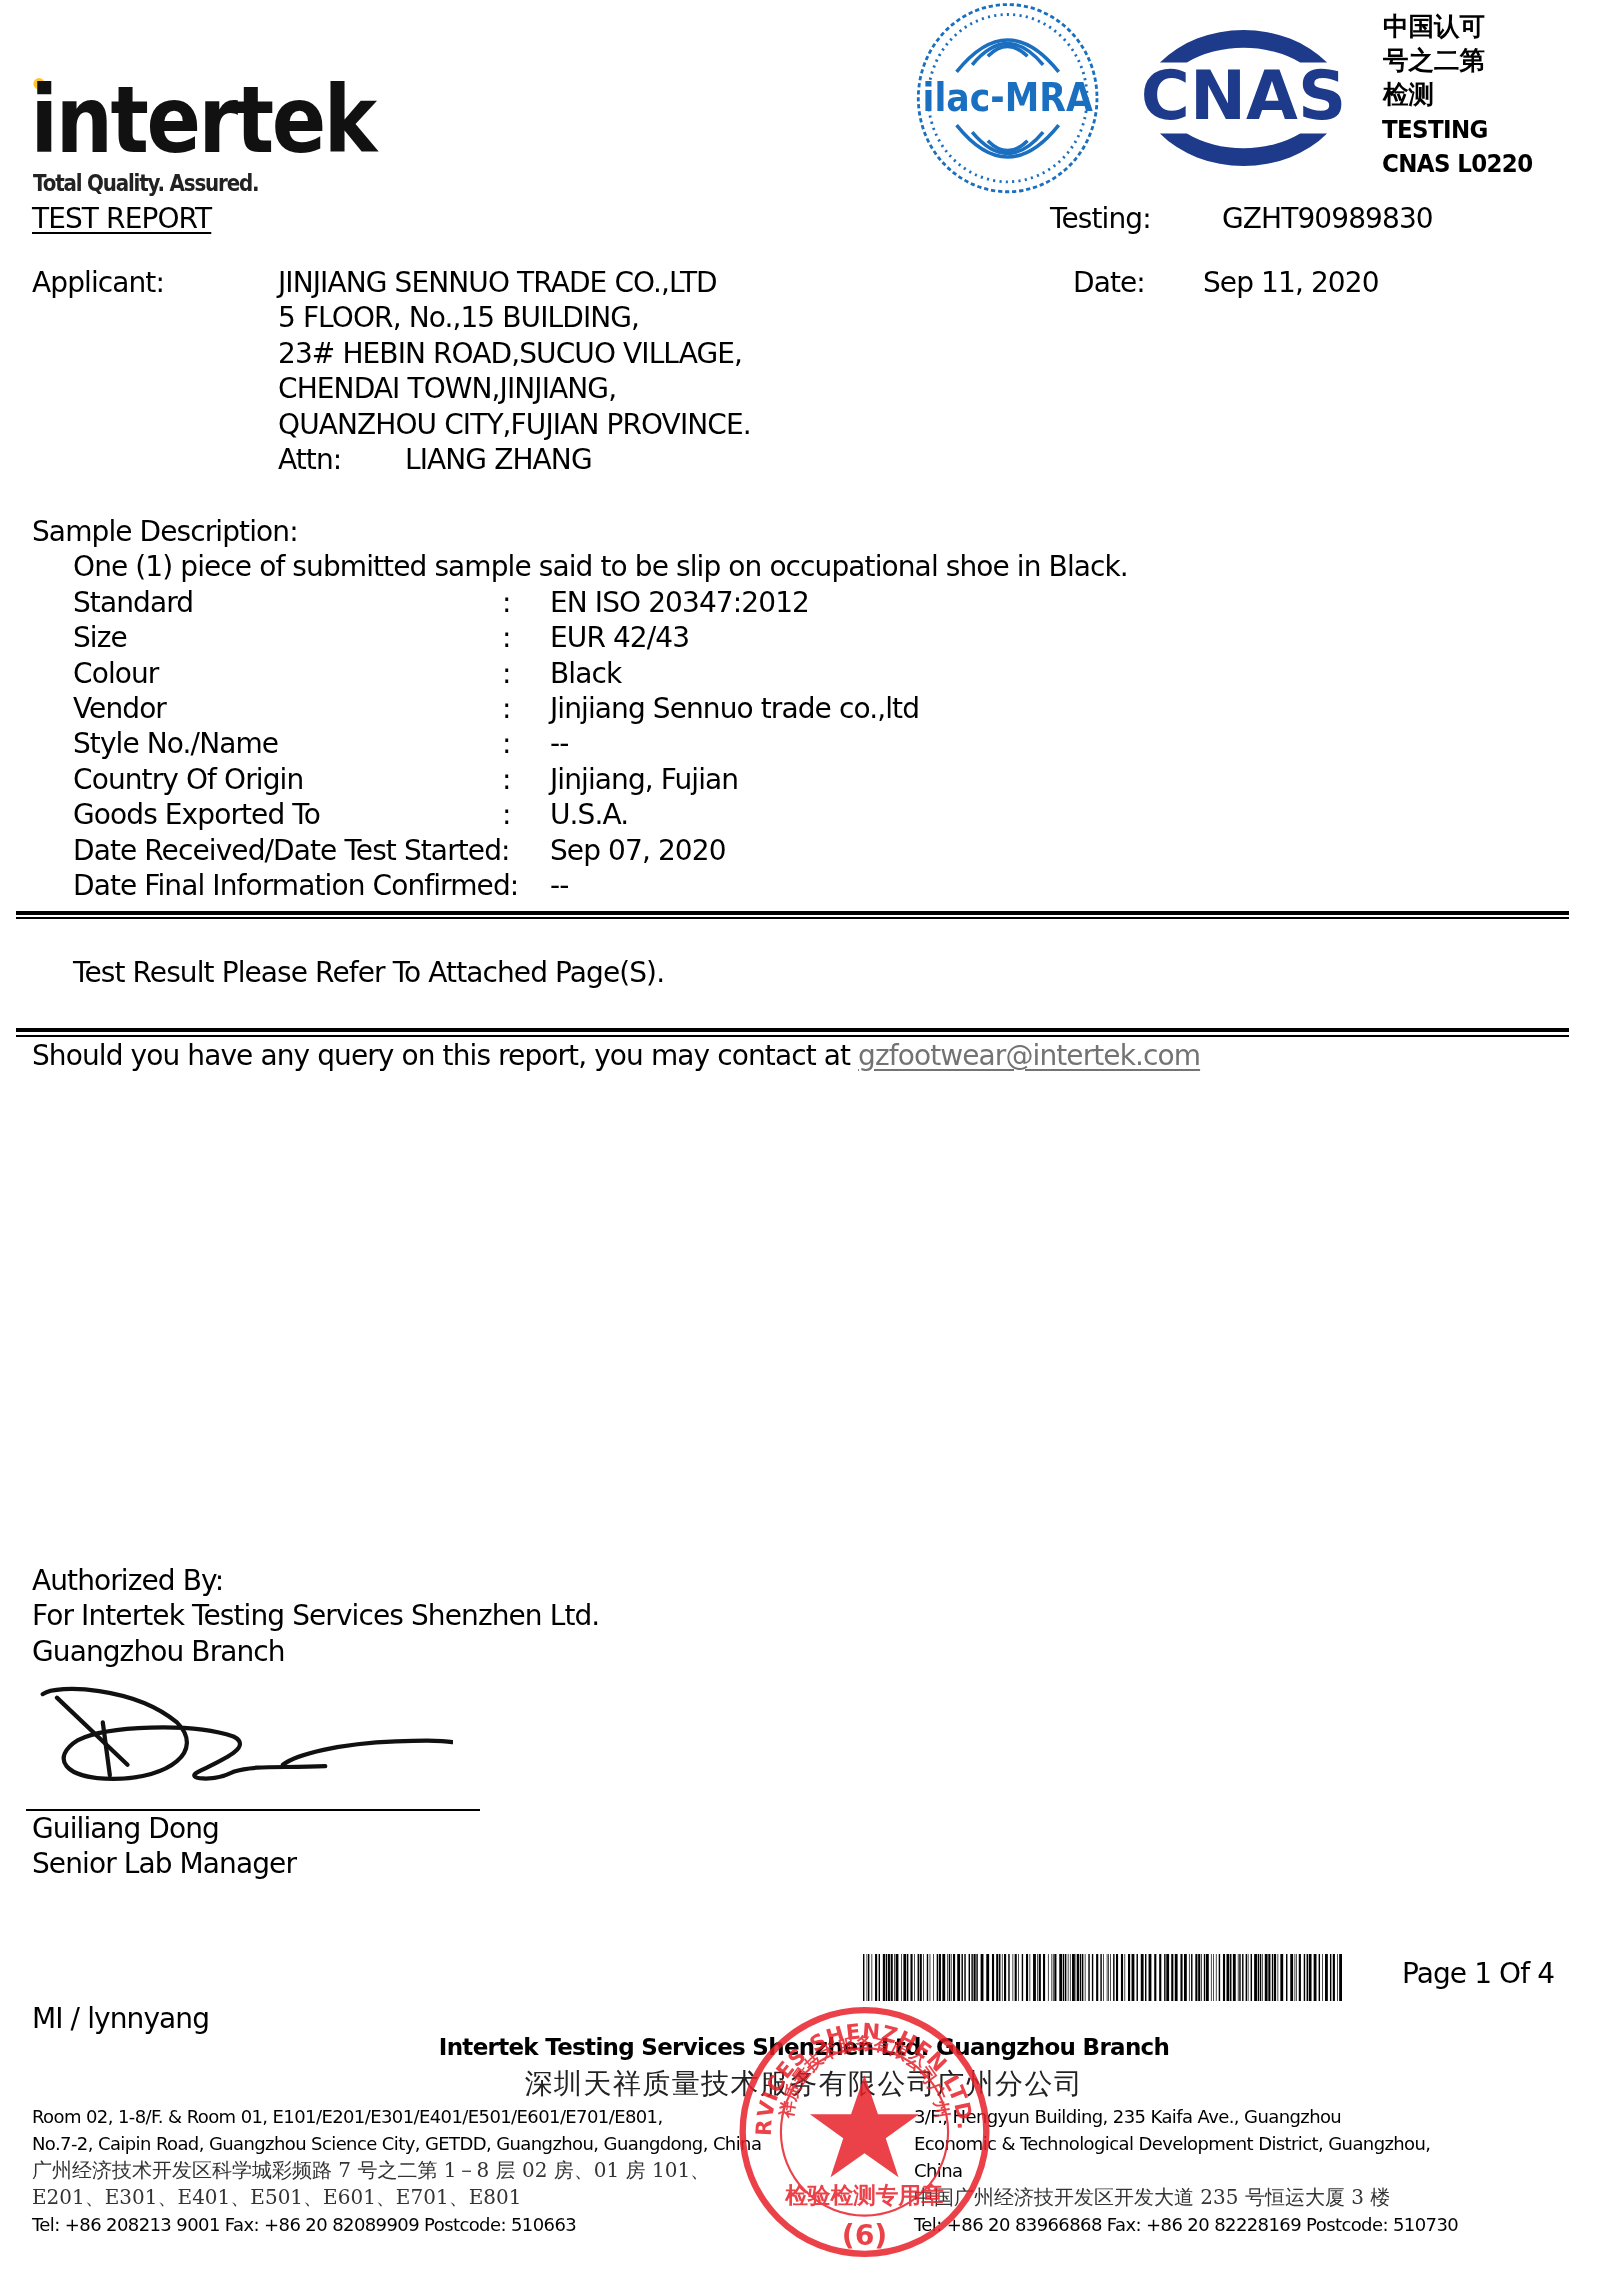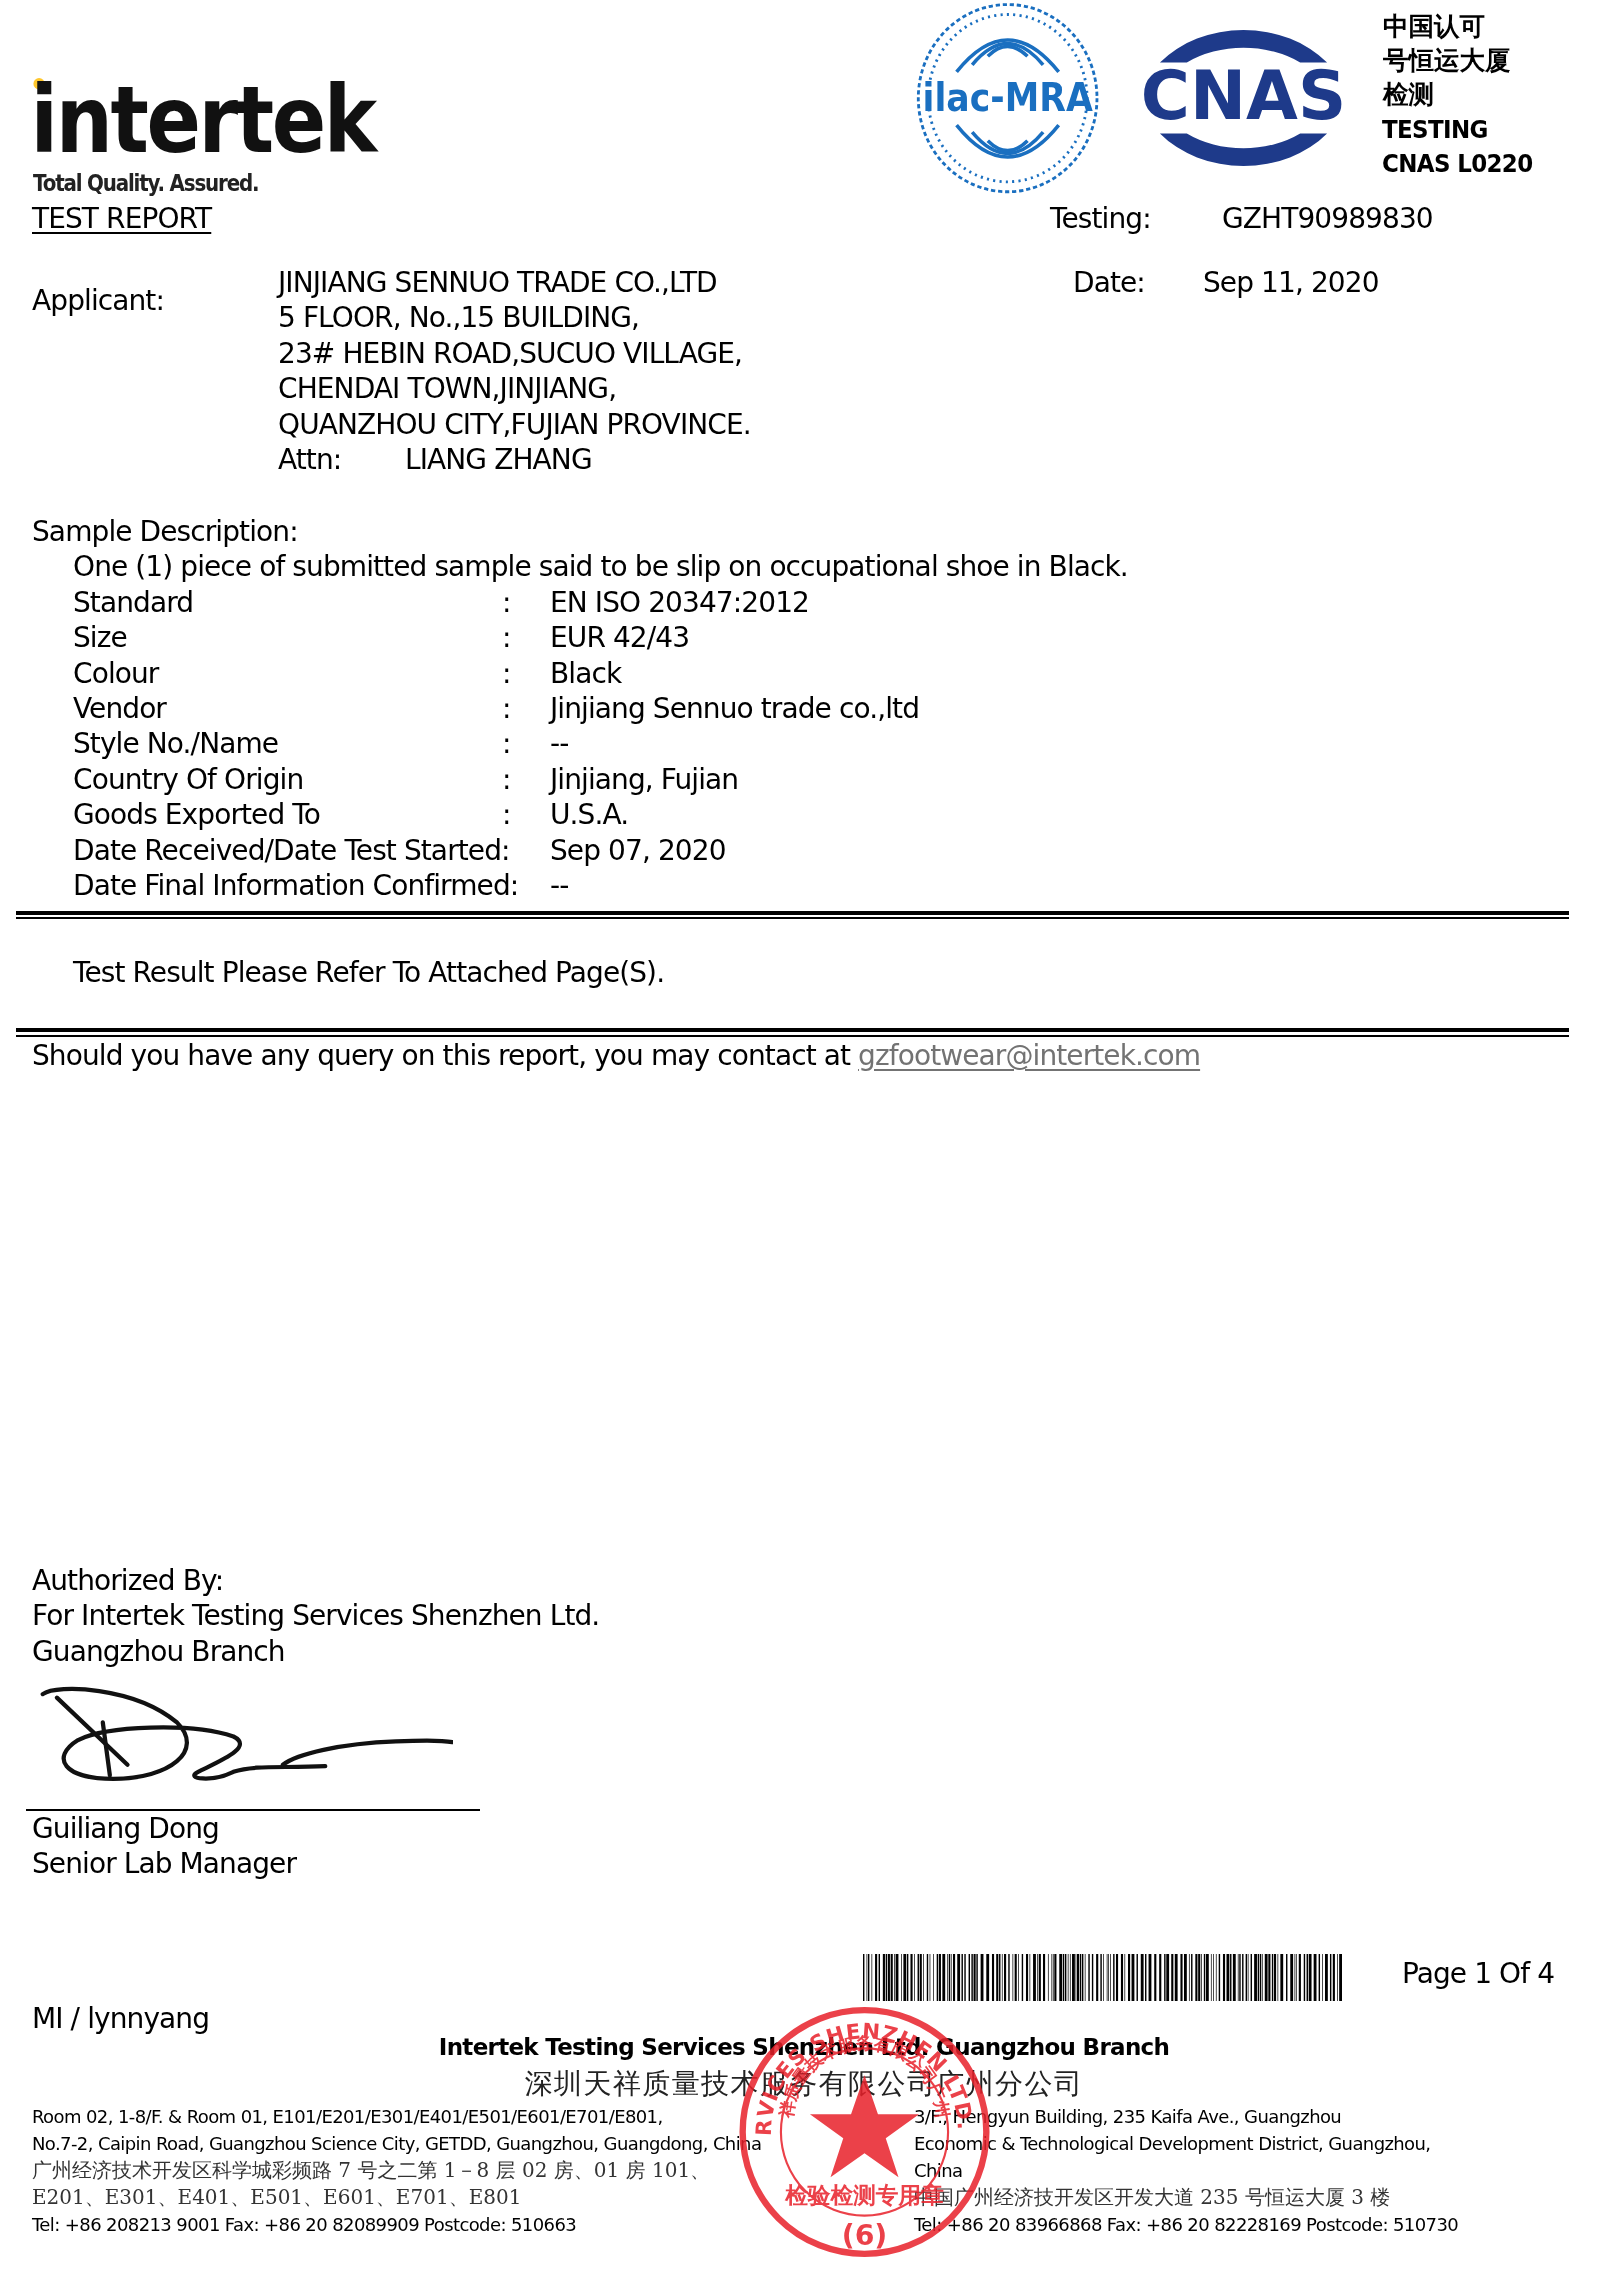--- a/index.html
+++ b/index.html
@@ -75,26 +75,26 @@
   <text x="132" y="155" text-anchor="middle" font-family="DejaVu Sans, sans-serif" font-weight="bold" font-size="54" fill="#1a6fc0" textLength="240" lengthAdjust="spacingAndGlyphs">ilac-MRA</text>
 </svg>
 
 <svg id="cnas" class="abs" viewBox="0 0 300 240">
   <path d="M32 70 A150 120 0 0 1 268 70 L230 70 A125 90 0 0 0 70 70 Z" fill="#1E3A8A"></path>
   <path d="M32 170 A150 120 0 0 0 268 170 L230 170 A125 90 0 0 1 70 170 Z" fill="#1E3A8A"></path>
   <text x="150" y="150" text-anchor="middle" font-family="DejaVu Sans, sans-serif" font-weight="bold" font-size="96" fill="#1E3A8A" textLength="290" lengthAdjust="spacingAndGlyphs">CNAS</text>
 </svg>
 
 <div class="abs cnas-cn" style="top:8.5px;">中国认可</div>
-<div class="abs cnas-cn" style="top:43px;">号恒运大厦</div>
+<div class="abs cnas-cn" style="top:43px;">号之二第</div>
 <div class="abs cnas-cn" style="top:77px;">检测</div>
 <div class="abs cnas-en" style="top:112px;">TESTING</div>
 <div class="abs cnas-en" style="top:146px;">CNAS L0220</div>
 
-<div class="abs t" style="left:32px; top:283px;">Applicant:</div>
+<div class="abs t" style="left:32px; top:265px;">Applicant:</div>
 <div class="abs t" style="left:278px; top:265px;">JINJIANG SENNUO TRADE CO.,LTD</div>
 <div class="abs t" style="left:278px; top:300px;text-align:right;">5 FLOOR, No.,15 BUILDING,</div>
 <div class="abs t" style="left:278px; top:336px;">23# HEBIN ROAD,SUCUO VILLAGE,</div>
 <div class="abs t" style="left:278px; top:371px;">CHENDAI TOWN,JINJIANG,</div>
 <div class="abs t" style="left:278px; top:407px;">QUANZHOU CITY,FUJIAN PROVINCE.</div>
 <div class="abs t" style="left:278px; top:442px;">Attn:</div>
 <div class="abs t" style="left:405px; top:442px;">LIANG ZHANG</div>
 
 <div class="abs t" style="left:1073px; top:265px;">Date:</div>
 <div class="abs t" style="left:1203px; top:265px;">Sep 11, 2020</div>

